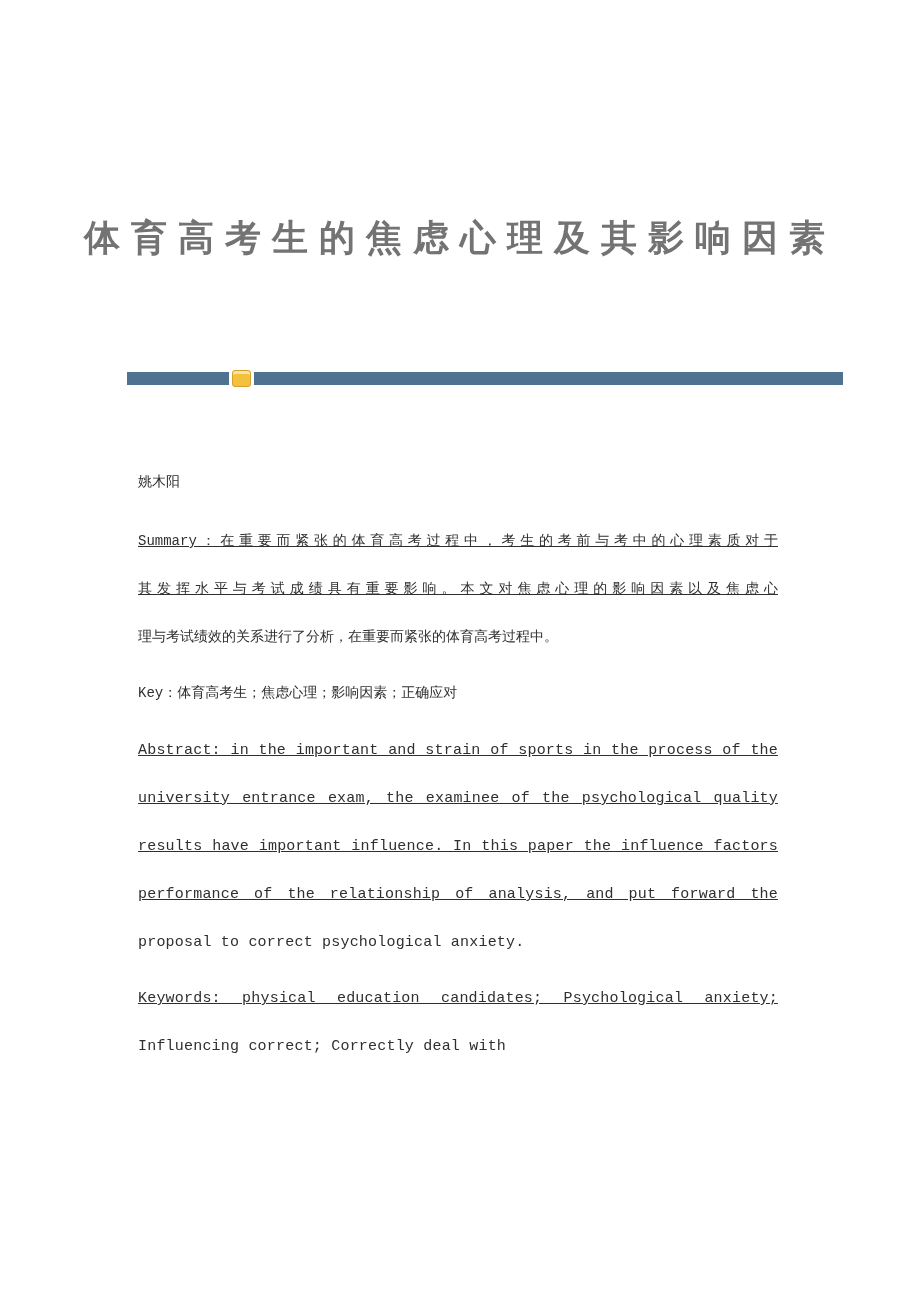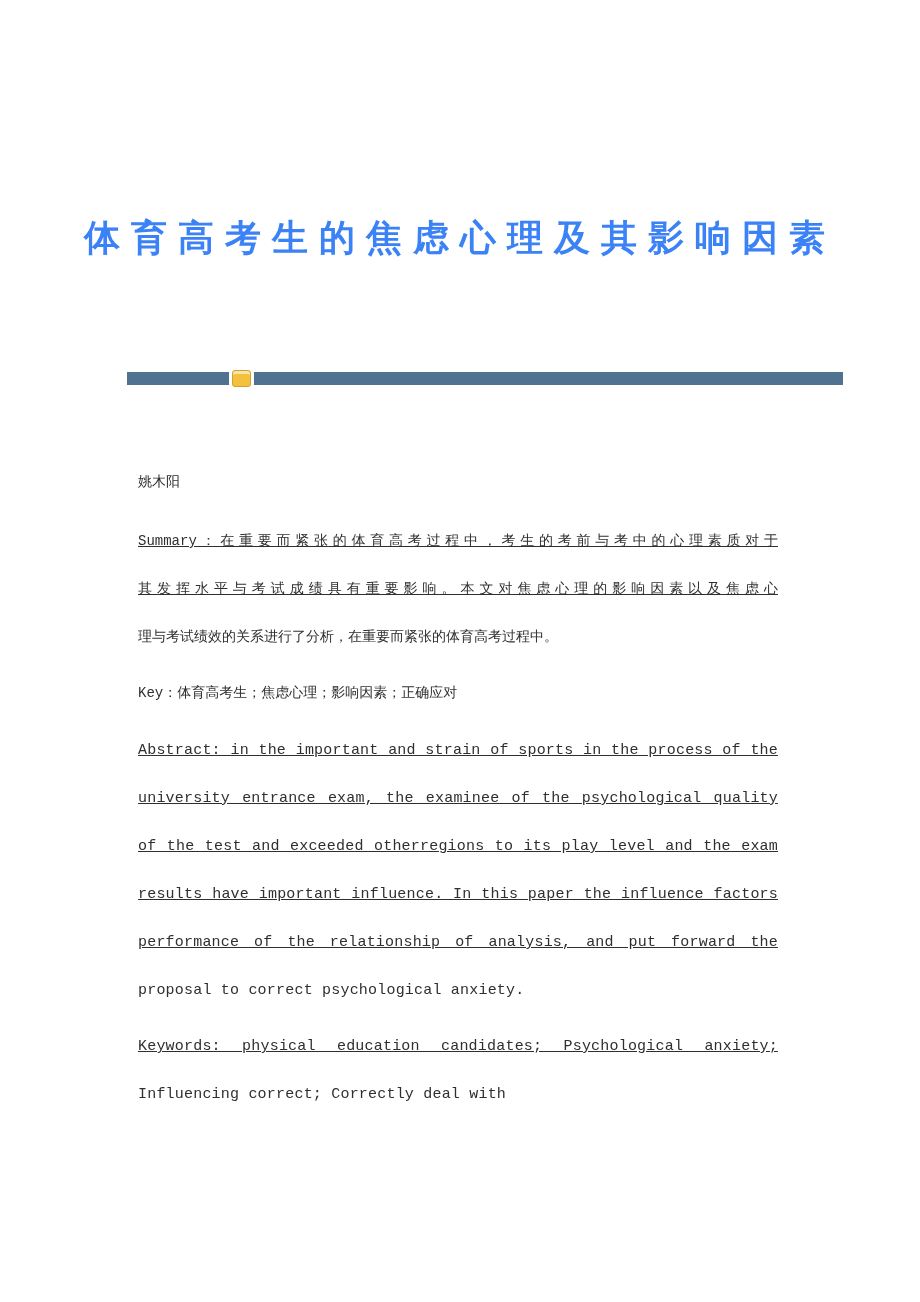--- a/index.html
+++ b/index.html
@@ -14,21 +14,21 @@
   .page { position: relative; width: 920px; height: 1302px; }
 
   .doc-title {
     margin-top: 212px;
     line-height: 52px;
     text-align: center;
     font-family: "Liberation Serif", "DejaVu Serif", serif;
     font-weight: bold;
     font-size: 36px;
     letter-spacing: 11px;
-    color: #3b82f6;
+    color: #737373;
     white-space: nowrap;
   }
 
   .divider {
     position: relative;
     margin: 108px 0 0 127px;
     width: 716px;
     height: 13px;
     background: #4f7291;
   }
@@ -83,21 +83,20 @@
       <div class="line zh last">理与考试绩效的关系进行了分析，在重要而紧张的体育高考过程中。</div>
     </div>
 
     <div class="para-key">
       <div class="line zh last">Key：体育高考生；焦虑心理；影响因素；正确应对</div>
     </div>
 
     <div class="para-abstract">
       <div class="line en fill">Abstract: in the important and strain of sports in the process of the</div>
       <div class="line en fill">university entrance exam, the examinee of the psychological quality</div>
-      <div class="line en fill">of the test and exceeded otherregions to its play level and the exam</div>
       <div class="line en fill">results have important influence. In this paper the influence factors</div>
       <div class="line en fill">performance of the relationship of analysis, and put forward the</div>
       <div class="line en last">proposal to correct psychological anxiety.</div>
     </div>
 
     <div class="para-keywords">
       <div class="line en fill">Keywords: physical education candidates; Psychological anxiety;</div>
       <div class="line en last">Influencing correct; Correctly deal with</div>
     </div>
 

